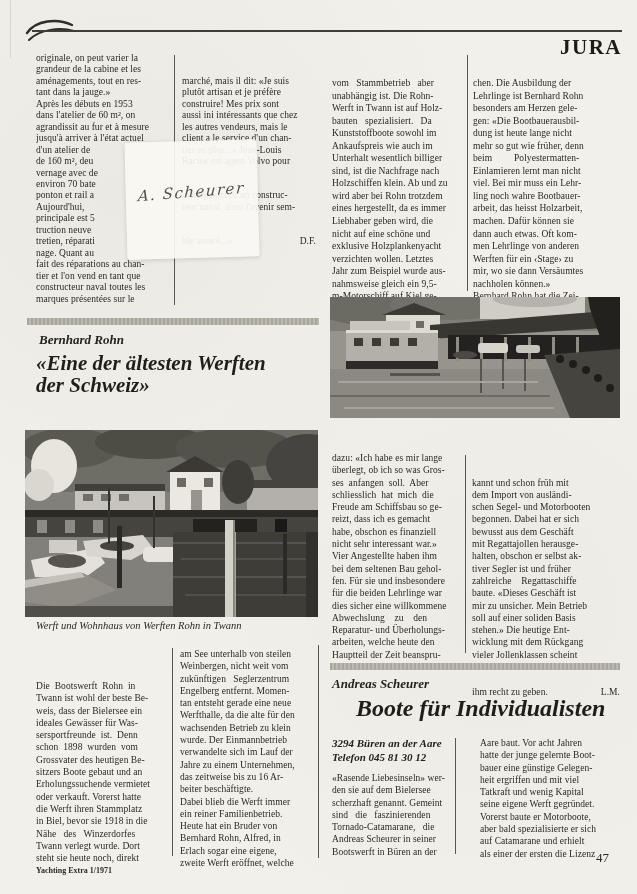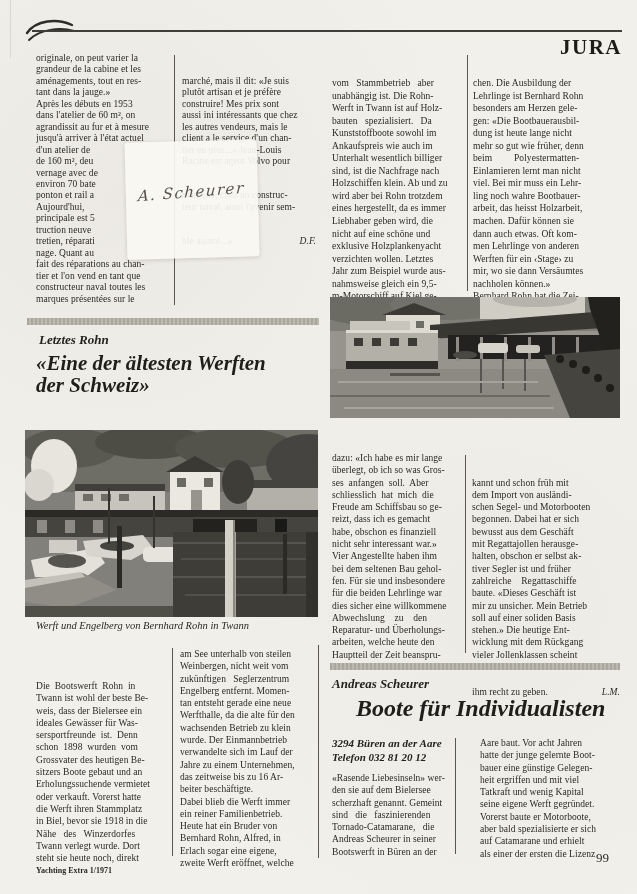--- a/index.html
+++ b/index.html
@@ -9,21 +9,21 @@
           radial-gradient(circle at 18% 22%, rgba(110,105,95,0.05), transparent 42%),
           radial-gradient(circle at 78% 68%, rgba(110,105,95,0.04), transparent 45%),
           #f2f0ea;}
   .abs{position:absolute;}
   .txt{position:absolute;white-space:pre;font-size:9.5px;line-height:11.45px;letter-spacing:0.05px;overflow:hidden;}
   .lh-de{line-height:12.55px;margin-top:24px;}
   .lh-bt{line-height:12.3px;}
   .blk{white-space:pre;}
   .frag{white-space:pre;text-align:right;}
   .lastline{display:flex;justify-content:space-between;white-space:pre;}
-  .author{font-style:italic;margin-left:21px;}
+  .author{margin-left:21px;}
   .vrule{position:absolute;width:1px;background:#5a564f;}
   .hrule{position:absolute;height:2px;background:#403e39;}
   .graybar{position:absolute;height:7px;background:repeating-linear-gradient(90deg,#a9a69e 0 2px,#bcb9b1 2px 4px);}
   .jura{position:absolute;font-weight:bold;font-size:21px;letter-spacing:1.5px;color:#1d1c19;}
   .kicker{position:absolute;font-weight:bold;font-style:italic;font-size:13px;color:#242320;}
   .bigtitle{position:absolute;font-weight:bold;font-style:italic;font-size:21px;line-height:22px;white-space:pre;color:#1f1e1b;}
   .bigtitle2{position:absolute;font-weight:bold;font-style:italic;font-size:24px;color:#1f1e1b;}
   .addr{position:absolute;font-weight:bold;font-style:italic;font-size:11px;line-height:13.5px;white-space:pre;color:#242320;}
   .caption{position:absolute;font-style:italic;font-size:10.5px;color:#2b2925;}
   .caprow{position:absolute;display:flex;justify-content:space-between;font-style:italic;font-size:10.5px;}
@@ -128,21 +128,21 @@
 mir, wo sie dann Versäumtes
 nachholen können.»
 Bernhard Rohn hat die Zei-
 chen der Zeit rechtzeitig er-</div>
 
   <div class="sticker">
     <div class="handwriting">A. Scheurer</div>
   </div>
 
   <div class="graybar" style="left:27px;top:318px;width:292px;"></div>
-  <div class="kicker" style="left:39px;top:332px;">Letztes Rohn</div>
+  <div class="kicker" style="left:39px;top:332px;">Bernhard Rohn</div>
   <div class="bigtitle" style="left:36px;top:352px;width:292px;">«Eine der ältesten Werften
 der Schweiz»</div>
 
   <svg class="abs" style="left:330px;top:297px;" width="290" height="121">
     <rect width="290" height="121" fill="#96948d"></rect>
     <g>
       <rect width="290" height="34" fill="#7e7d76"></rect>
       <ellipse cx="40" cy="10" rx="55" ry="18" fill="#6b6a63"></ellipse>
       <ellipse cx="120" cy="8" rx="60" ry="15" fill="#72716a"></ellipse>
       <rect x="150" y="0" width="105" height="22" fill="#cfcdc4"></rect>
@@ -295,21 +295,21 @@
       <rect x="148" y="146" width="145" height="2" fill="#565550"></rect>
       <rect x="160" y="164" width="133" height="2" fill="#504f4a"></rect>
       <rect x="206" y="102" width="5" height="85" fill="#a9a79f"></rect>
       <rect x="200" y="90" width="9" height="97" fill="#d3d1c8"></rect>
       <rect x="208" y="90" width="2" height="97" fill="#8a887f"></rect>
       <rect x="92" y="96" width="5" height="62" fill="#2b2a26"></rect>
       <rect x="258" y="104" width="4" height="60" fill="#2b2a26"></rect>
       <rect x="281" y="102" width="12" height="85" fill="#32312d"></rect>
     </g>
   </svg>
-  <div class="caption" style="left:36px;top:620px;">Werft und Engelberg von Bernhard Rohn in Twann</div>
+  <div class="caption" style="left:36px;top:620px;">Werft und Wohnhaus von Werften Rohn in Twann</div>
 
   <div class="txt lh-bt" style="left:36px;top:680px;width:135px;">Die  Bootswerft  Rohn  in
 Twann ist wohl der beste Be-
 weis, dass der Bielersee ein
 ideales Gewässer für Was-
 sersportfreunde  ist.  Denn
 schon  1898  wurden  vom
 Grossvater des heutigen Be-
 sitzers Boote gebaut und an
 Erholungssuchende vermietet
@@ -337,36 +337,36 @@
 Heute hat ein Bruder von
 Bernhard Rohn, Alfred, in
 Erlach sogar eine eigene,
 zweite Werft eröffnet, welche</div>
   <div class="vrule" style="left:318px;top:645px;height:213px;"></div>
 
   <div class="graybar" style="left:330px;top:663px;width:290px;"></div>
   <div class="kicker" style="left:332px;top:676px;">Andreas Scheurer</div>
   <div class="bigtitle2" style="left:330px;top:695px;margin-left:26px;">Boote für Individualisten</div>
   <div class="addr" style="left:332px;top:737px;">3294 Büren an der Aare
-Telefon 032 81 20 12</div>
+Telefon 045 81 30 12</div>
   <div class="txt lh-bt" style="left:332px;top:772px;width:122px;">«Rasende Liebesinseln» wer-
 den sie auf dem Bielersee
 scherzhaft genannt. Gemeint
 sind   die   faszinierenden
 Tornado-Catamarane,   die
 Andreas Scheurer in seiner
 Bootswerft in Büren an der</div>
   <div class="vrule" style="left:455px;top:738px;height:116px;"></div>
   <div class="txt lh-bt" style="left:462px;top:737px;width:158px;margin-left:18px;">Aare baut. Vor acht Jahren
 hatte der junge gelernte Boot-
 bauer eine günstige Gelegen-
 heit ergriffen und mit viel
 Tatkraft und wenig Kapital
 seine eigene Werft gegründet.
 Vorerst baute er Motorboote,
 aber bald spezialisierte er sich
 auf Catamarane und erhielt
 als einer der ersten die Lizenz</div>
 
   <div class="footer-journal" style="left:36px;top:866px;">Yachting Extra 1/1971</div>
-  <div class="pagenum" style="left:596px;top:850px;">99</div>
+  <div class="pagenum" style="left:596px;top:850px;">47</div>
 
 </div>
 
 </body></html>

